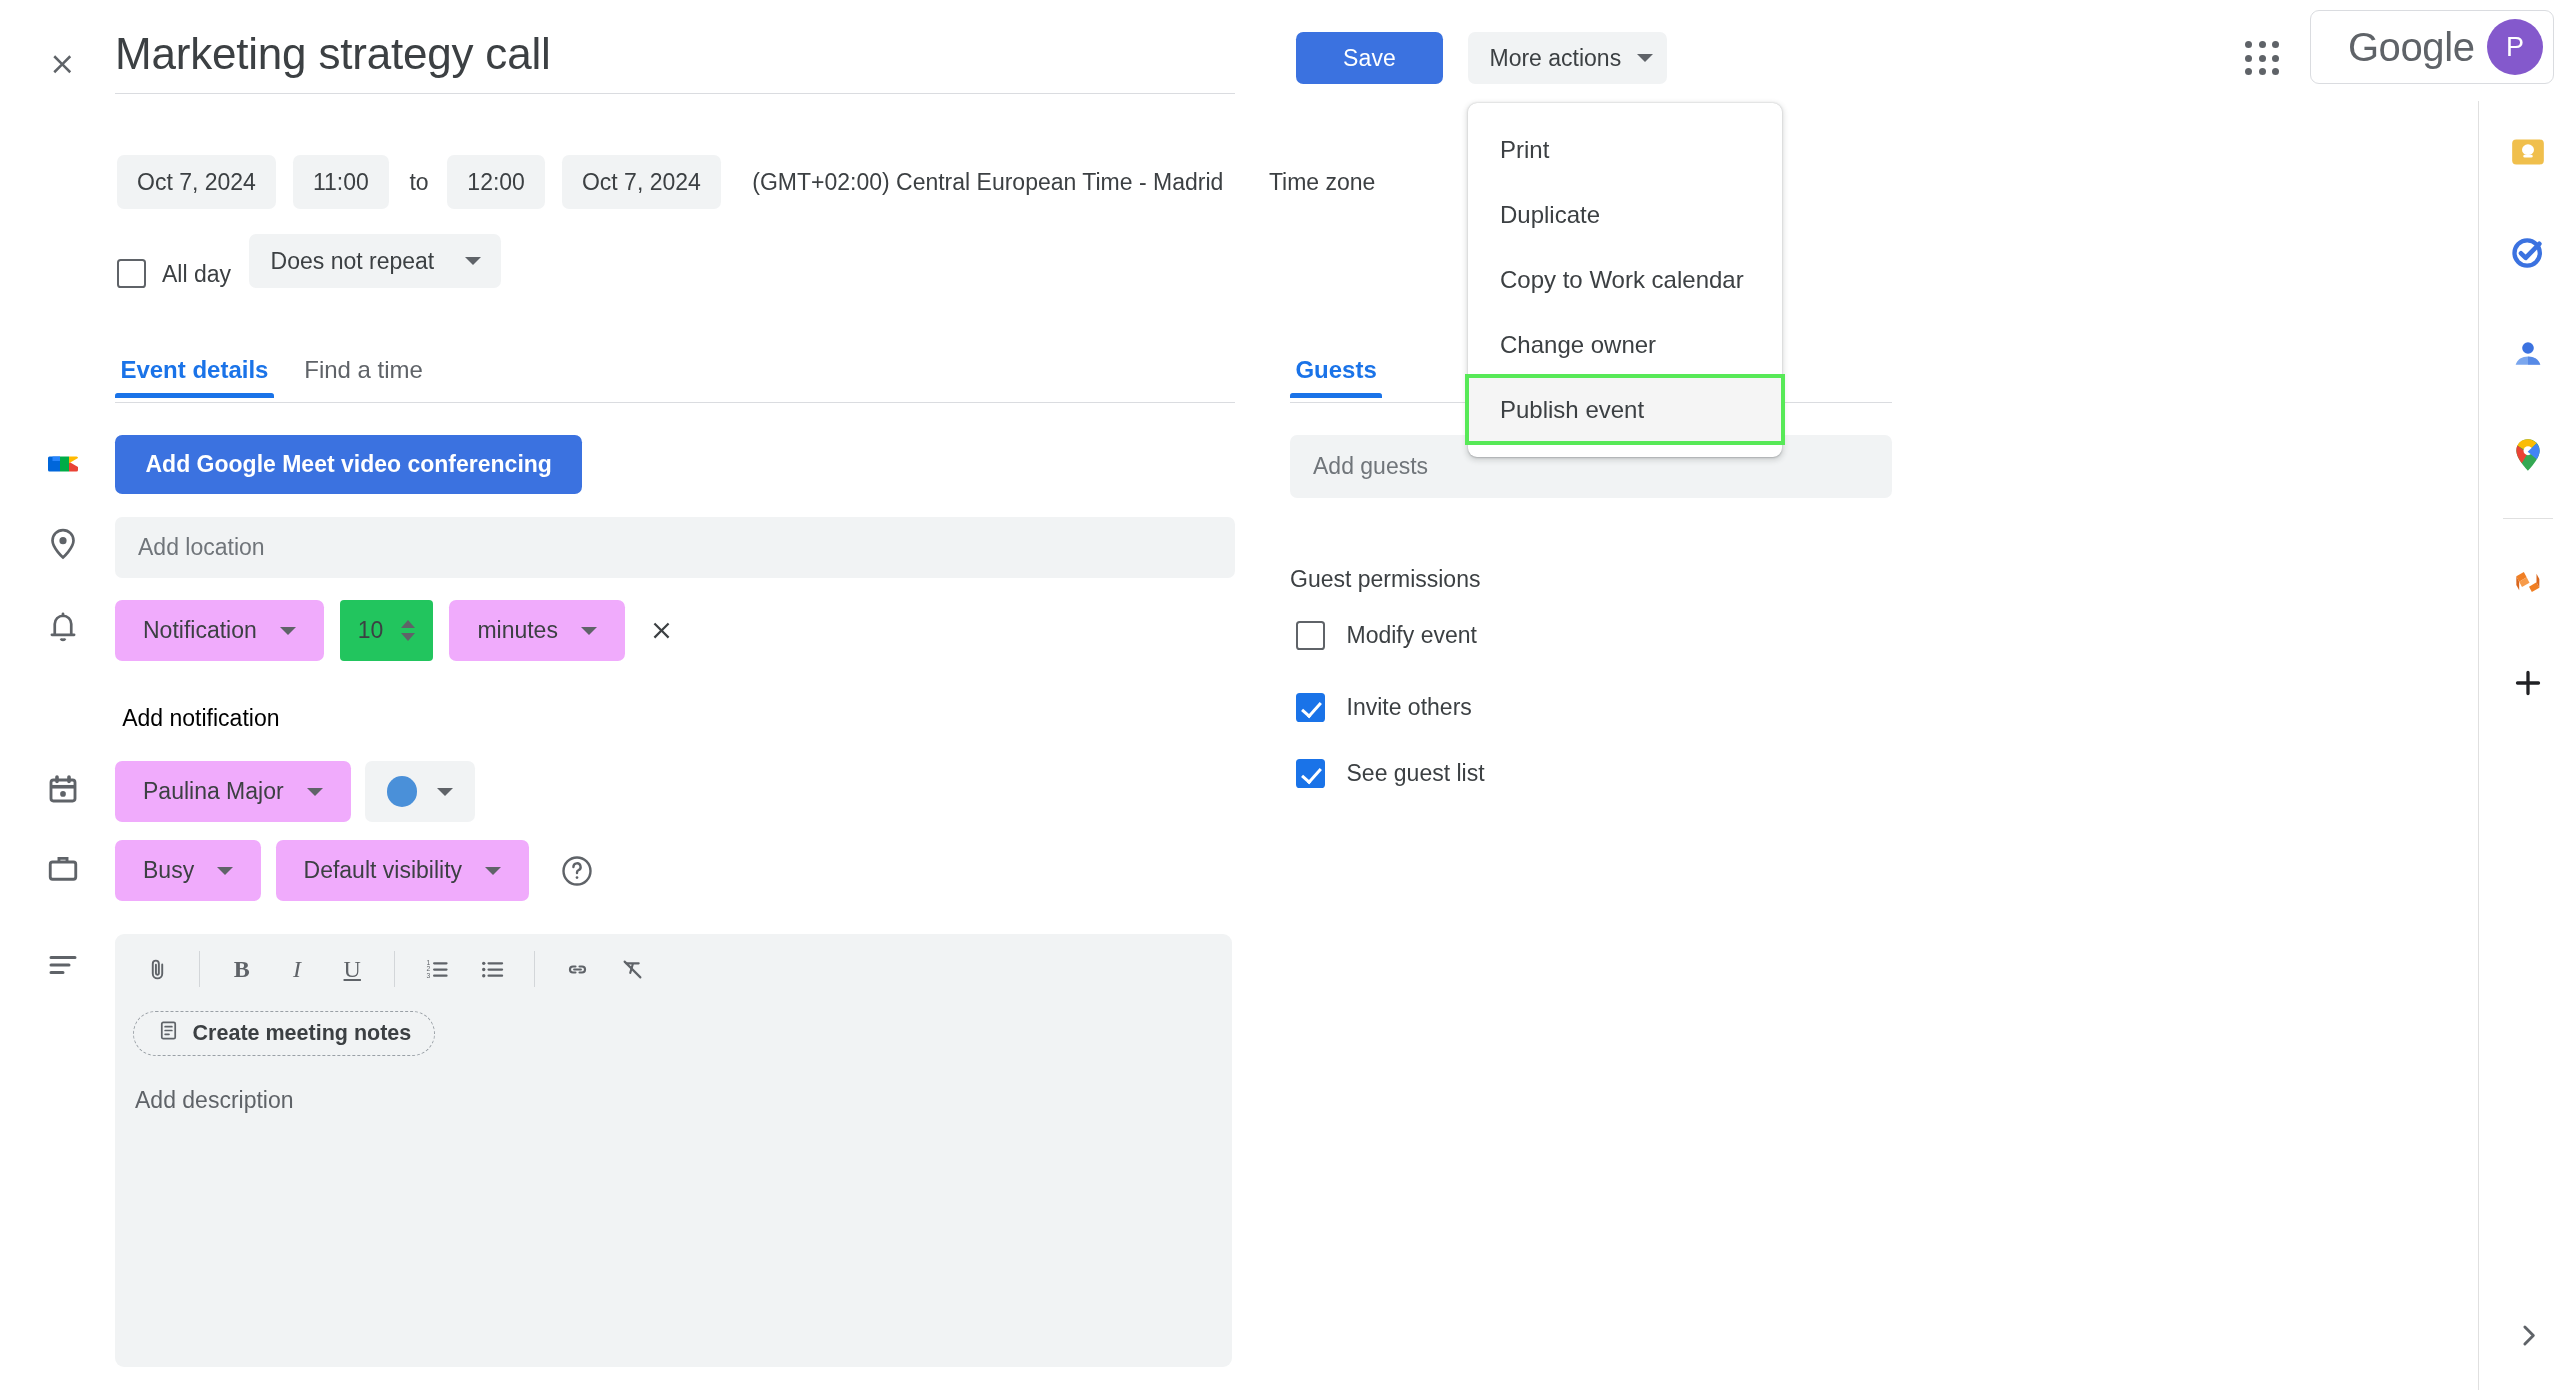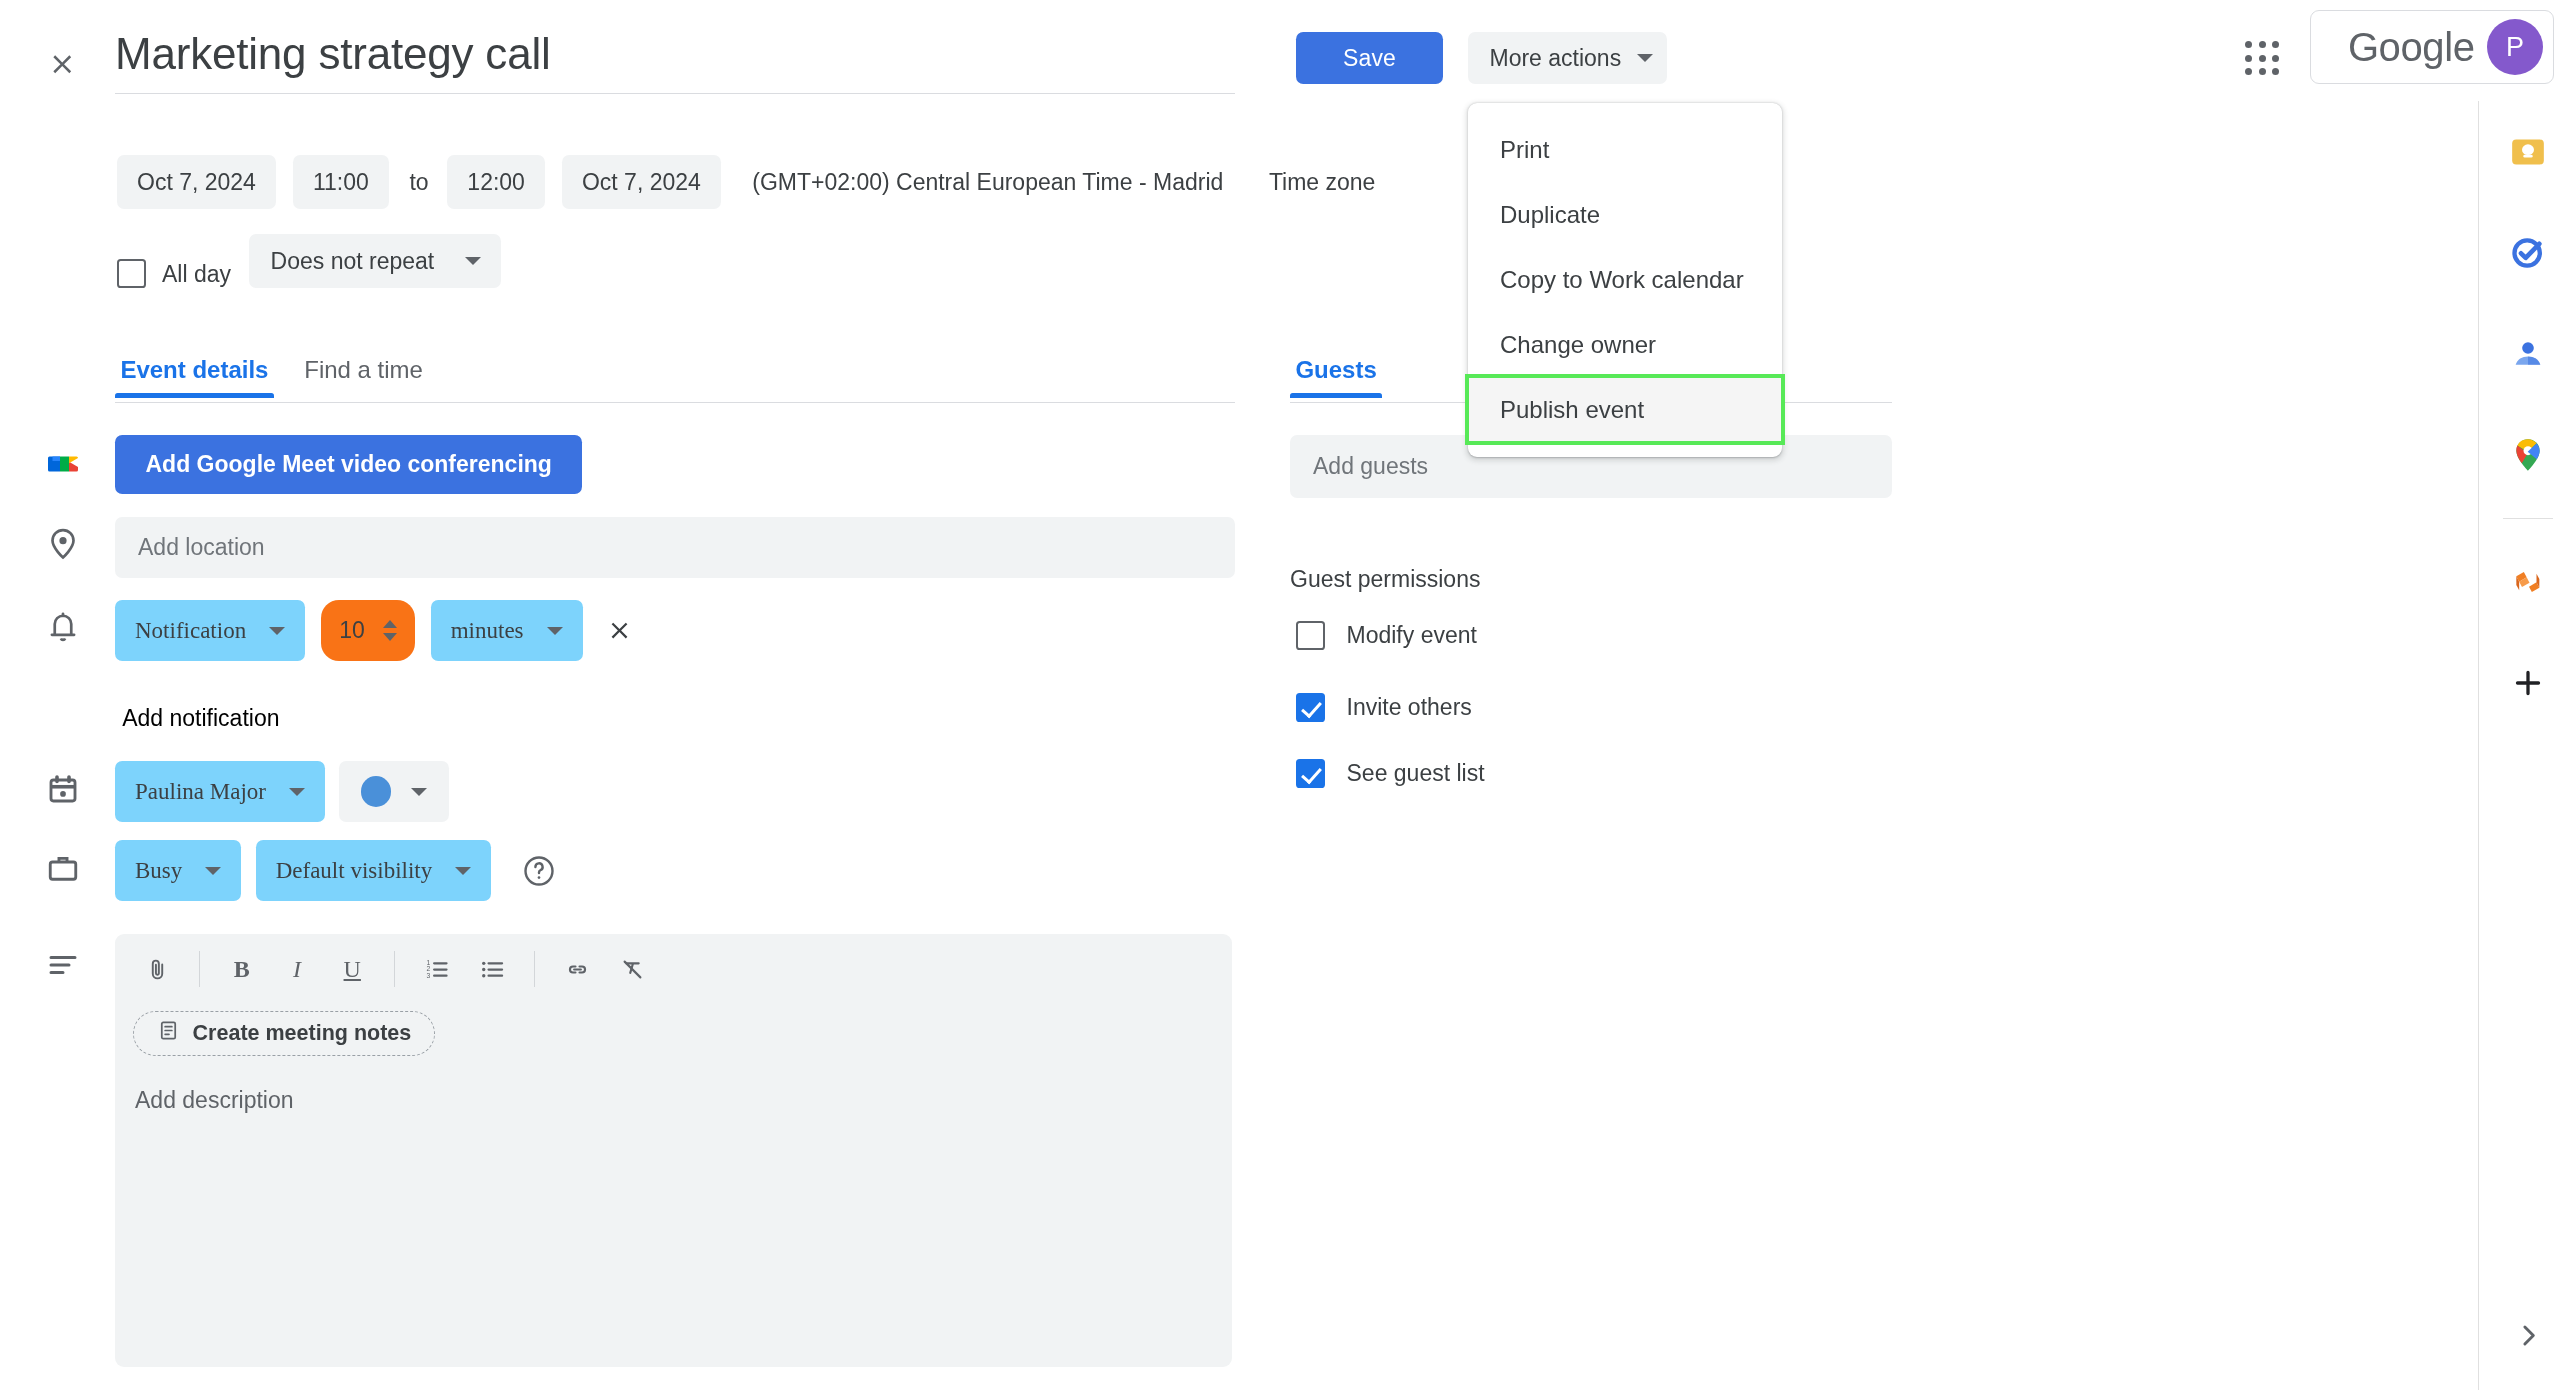--- a/index.html
+++ b/index.html
@@ -169,27 +169,27 @@
     font-size: 23px; color: #3c4043; padding: 0 23px;
     font-family: "Liberation Sans", sans-serif;
   }
   .location-field::placeholder { color: #70757a; }
 
   .notif-row {
     position: absolute; left: 115px; top: 600px;
     display: flex; align-items: center; gap: 16px;
   }
   .sel-chip {
-    background: #7dd3fc; border: none; border-radius: 7.2px;
+    background: #f0abfc; border: none; border-radius: 7.2px;
     height: 61px; font-size: 23px; color: #3c4043; cursor: pointer;
-    display: inline-flex; align-items: center; padding: 0 20px;
-    font-family: Liberation Serif, serif; gap: 23px;
+    display: inline-flex; align-items: center; padding: 0 28px;
+    font-family: Liberation Sans, sans-serif; gap: 23px;
   }
   .spinner-chip {
-    background: #f97316; border-radius: 18px; height: 61px;
+    background: #22c55e; border-radius: 4px; height: 61px;
     display: inline-flex; align-items: center; padding: 0 18px; gap: 18px;
     font-size: 23px; color: #3c4043; cursor: pointer;
   }
   .spin-arrows { display: flex; flex-direction: column; gap: 4.5px; }
   .spin-arrows .up {
     width: 0; height: 0; border-left: 7.2px solid transparent;
     border-right: 7.2px solid transparent; border-bottom: 8px solid #5f6368;
   }
   .spin-arrows .dn {
     width: 0; height: 0; border-left: 7.2px solid transparent;

